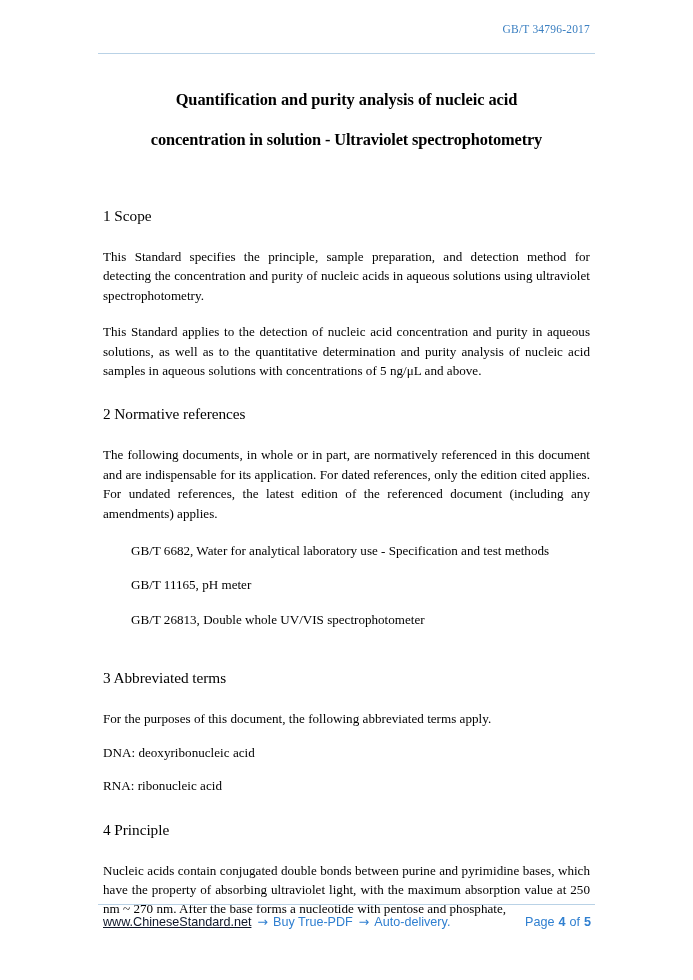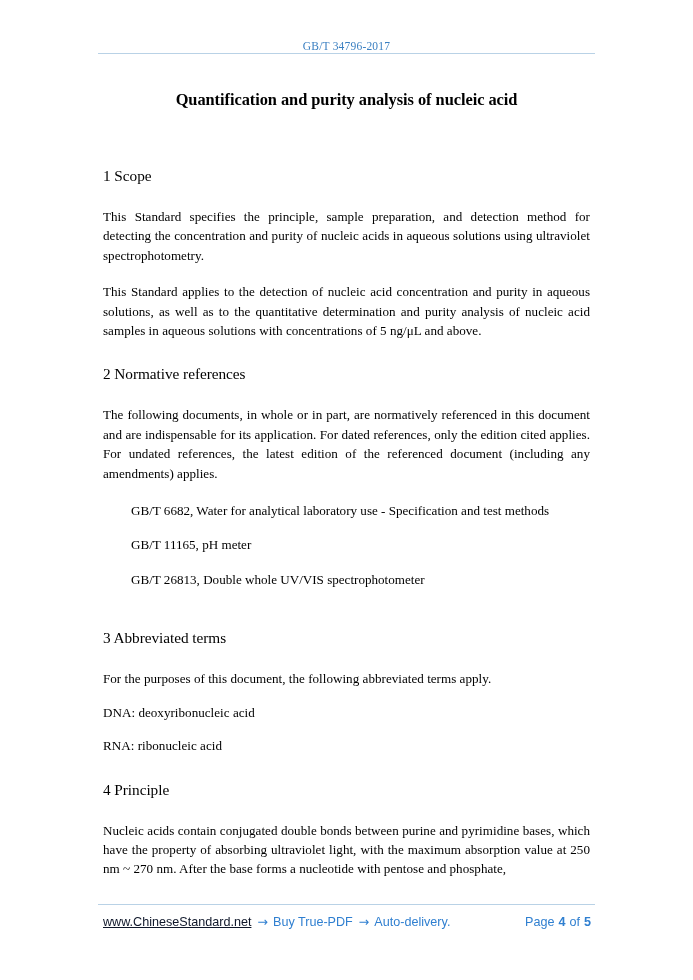--- a/index.html
+++ b/index.html
@@ -21,24 +21,24 @@
     width: 693px;
     height: 980px;
     box-sizing: border-box;
     background: #ffffff;
     overflow: hidden;
   }
 
   
   .page-header {
     position: absolute;
-    top: 36px;
+    top: 19px;
     left: 103px;
     width: 487px;
-    text-align: center;
+    text-align: right;
   }
   .page-header .header-text {
     font-family: "Liberation Serif", "DejaVu Serif", serif;
     font-size: 11.5px;
     color: #3a7fc1;
     letter-spacing: 0.2px;
     line-height: 14px;
     display: inline-block;
   }
   .header-rule {
@@ -164,20 +164,21 @@
 
   <div class="page-header">
     <span class="header-text">GB/T 34796-2017</span>
   </div>
   <div class="header-rule"></div>
 
   <div class="content">
 
     <h1 class="doc-title">
       <span class="title-line title-line-1">Quantification and purity analysis of nucleic acid</span>
+      <span class="title-line title-line-2">concentration in solution - Ultraviolet spectrophotometry</span>
     </h1>
 
     <div class="gap-title-to-h1"></div>
 
     <h2 class="section-heading">1 Scope</h2>
     <div class="gap-h-to-p"></div>
     <p class="body-para">This Standard specifies the principle, sample preparation, and detection method for detecting the concentration and purity of nucleic acids in aqueous solutions using ultraviolet spectrophotometry.</p>
     <div class="gap-p-to-p"></div>
     <p class="body-para">This Standard applies to the detection of nucleic acid concentration and purity in aqueous solutions, as well as to the quantitative determination and purity analysis of nucleic acid samples in aqueous solutions with concentrations of 5 ng/μL and above.</p>
 

